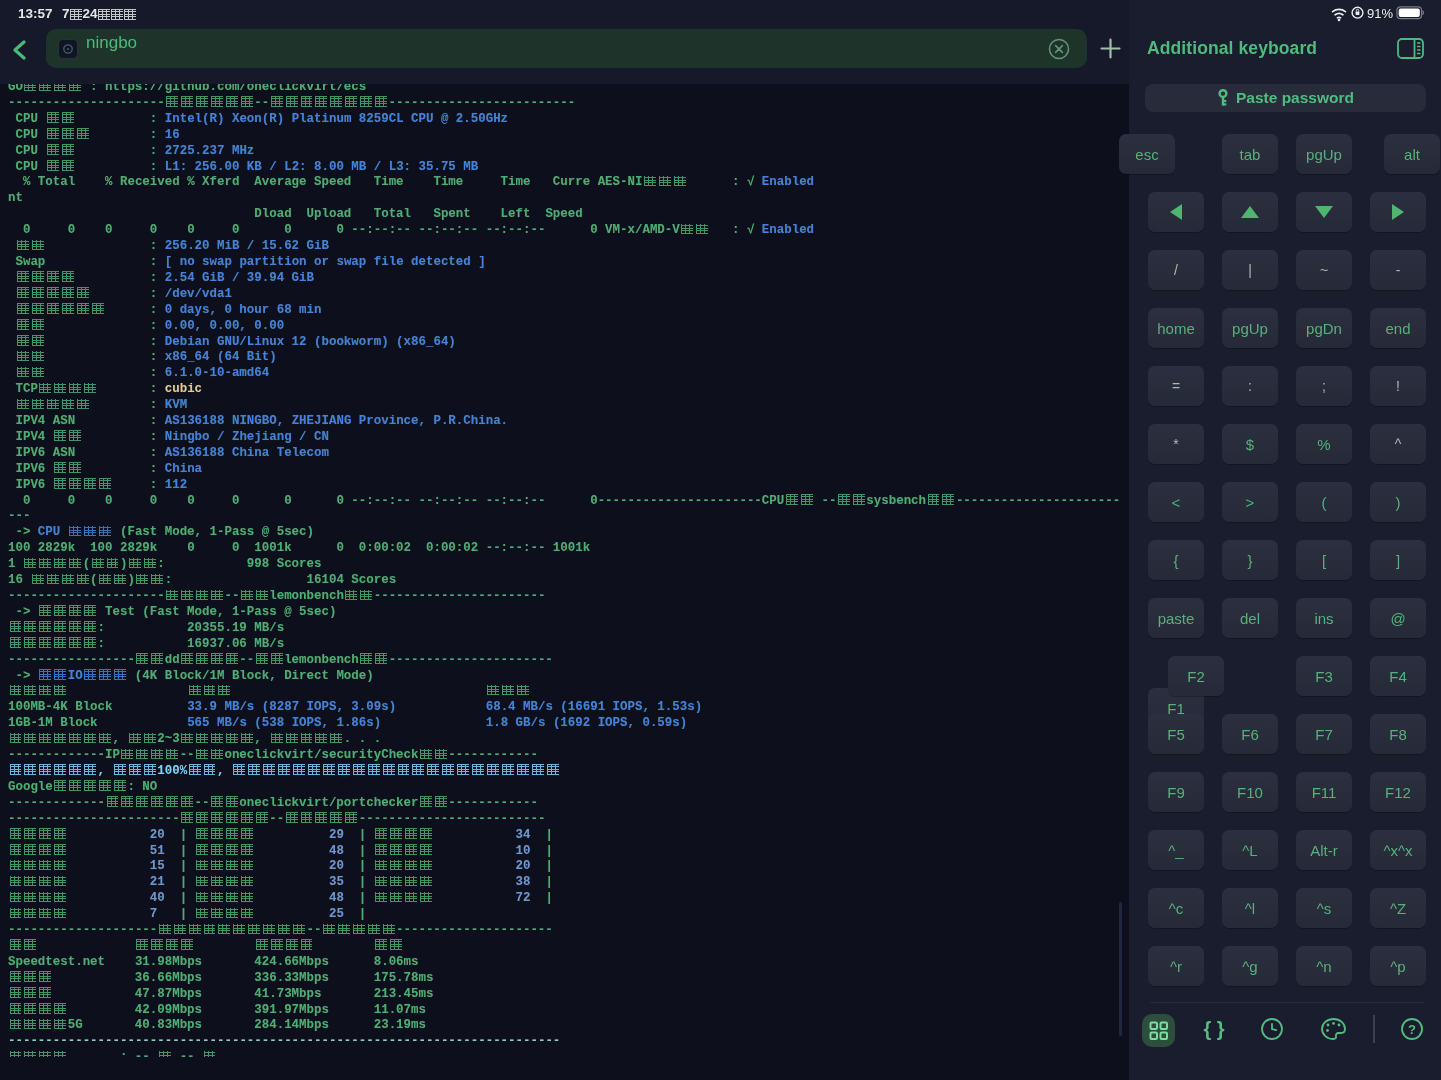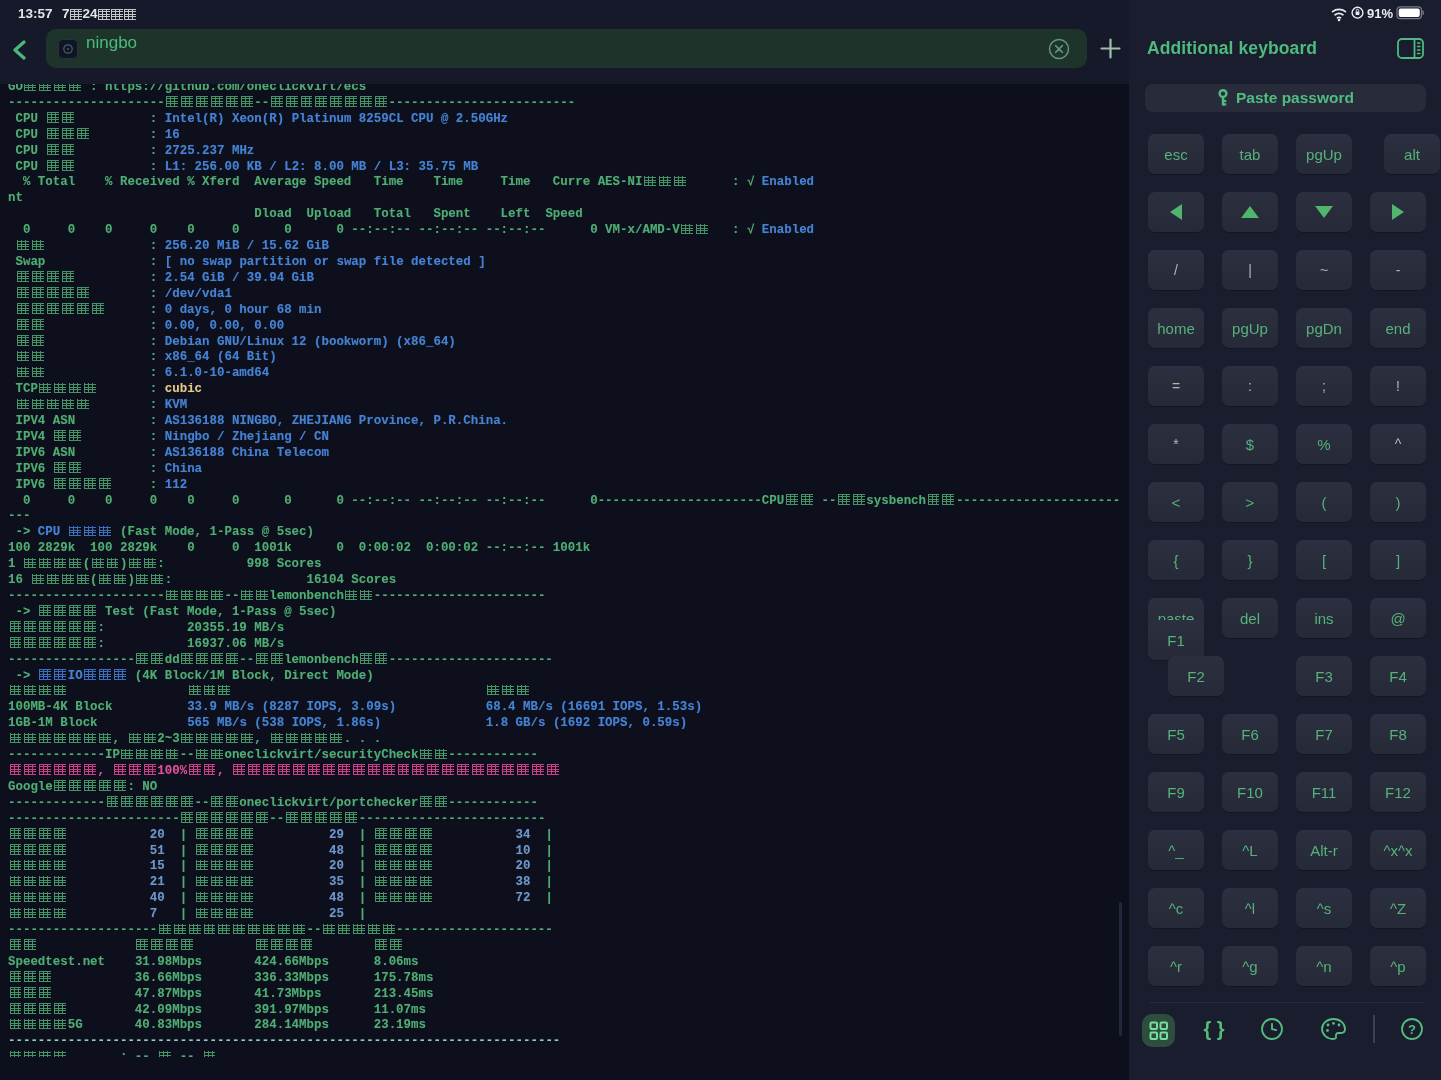--- a/index.html
+++ b/index.html
@@ -1,21 +1,21 @@
 <!DOCTYPE html>
 <html><head><meta charset="utf-8"><style>
 *{margin:0;padding:0;box-sizing:border-box}
 html,body{width:1441px;height:1080px;overflow:hidden;background:#0d101c;font-family:"Liberation Sans",sans-serif}
 #top{position:absolute;left:0;top:0;width:1129px;height:84px;background:#161929}
 #panel{position:absolute;left:1129px;top:0;width:312px;height:1080px;background:#1a1d2d}
 #term{position:absolute;left:0;top:84px;width:1129px;height:973px;background:#0d101c;overflow:hidden}
 #term pre{margin-top:-4px;padding-left:8px;font-family:"Liberation Mono",monospace;font-weight:700;font-size:12.45px;line-height:15.9px;color:#4ead72;white-space:pre;text-shadow:0 0 1px rgba(120,200,150,0.25)}
 #term pre b{font-style:normal;font-weight:700}
 b.b{color:#4480dc}
-b.y{color:#ec4899}
+b.y{color:#7dd3fc}
 b.n{color:#6f94d2}
 b.o{color:#eac88d}
 b.c{color:#8ecbc8}
 i.h{display:inline-block;width:calc(2ch - 3px);height:10.5px;margin:0 1.5px;vertical-align:-1px;background:currentColor;opacity:.85;
  -webkit-mask-image:repeating-linear-gradient(0deg,#000 0 1.1px,transparent 1.1px 2.6px),repeating-linear-gradient(90deg,#000 0 1.1px,transparent 1.1px 4px);
  mask-image:repeating-linear-gradient(0deg,#000 0 1.1px,transparent 1.1px 2.6px),repeating-linear-gradient(90deg,#000 0 1.1px,transparent 1.1px 4px)}
 #sb i.h{height:11px;width:12px;margin:0 .5px;vertical-align:-1.5px}
 #sb{position:absolute;left:0;top:0;width:1129px;height:27px;color:#e5e5e5;font-size:13.5px;font-weight:700}
 #clock{position:absolute;left:18px;top:6px}
 #date{position:absolute;left:62px;top:6px}
@@ -134,42 +134,42 @@
   <path d="M7.5 14.8 A3.1 3.1 0 0 1 10.5 14.8"></path>
  </g>
  <circle cx="9" cy="17" r="1.3" fill="#e9ebf2"></circle>
  <circle cx="27.5" cy="9.7" r="5.4" fill="none" stroke="#e9ebf2" stroke-width="1.4"></circle>
  <rect x="25.6" y="8.6" width="3.8" height="3.4" rx="0.7" fill="#e9ebf2"></rect>
  <path d="M26.3 8.6 V7.5 A1.2 1.2 0 0 1 28.7 7.5 V8.6" fill="none" stroke="#e9ebf2" stroke-width="1"></path>
  <rect x="67" y="3.8" width="24.5" height="11.8" rx="3.4" fill="none" stroke="#767b8a" stroke-width="1.2"></rect>
  <rect x="68.7" y="5.5" width="21.1" height="8.4" rx="2" fill="#ffffff"></rect>
  <path d="M92.6 7.6 Q94.2 9.7 92.6 11.8" fill="none" stroke="#767b8a" stroke-width="1.2"></path>
 </svg>
-<div style="position:absolute;left:1367px;top:5.5px;color:#eceef4;font-size:13px;font-weight:700">91%</div>
+<div style="position:absolute;left:1367px;top:5.5px;color:#eceef4;font-size:13px;font-weight:400">91%</div>
 <div id="ptitle">Additional keyboard</div>
 <svg style="position:absolute;left:1397px;top:38px" width="27" height="21" viewBox="0 0 27 21">
     <rect x="1" y="1" width="25" height="19" rx="4" fill="none" stroke="#4fba7e" stroke-width="1.8"></rect>
     <line x1="17.5" y1="1.5" x2="17.5" y2="19.5" stroke="#4fba7e" stroke-width="1.8"></line>
     <g stroke="#4fba7e" stroke-width="1.4" stroke-linecap="round">
       <line x1="20.5" y1="5" x2="23" y2="5"></line>
       <line x1="20.5" y1="8.5" x2="23" y2="8.5"></line>
       <line x1="20.5" y1="12" x2="23" y2="12"></line>
       <line x1="20.5" y1="15.5" x2="23" y2="15.5"></line>
     </g>
   </svg>
 <div id="pastebtn">
     <svg width="12" height="18" viewBox="0 0 12 18">
       <circle cx="6" cy="4.6" r="3.4" fill="none" stroke="#4fbd80" stroke-width="2.4"></circle>
       <line x1="6" y1="8" x2="6" y2="16.5" stroke="#4fbd80" stroke-width="2.4"></line>
       <line x1="6" y1="12" x2="9.3" y2="12" stroke="#4fbd80" stroke-width="2.2"></line>
       <line x1="6" y1="15.4" x2="9.3" y2="15.4" stroke="#4fbd80" stroke-width="2.2"></line>
     </svg>
     <span>Paste password</span>
   </div>
-<div class="key" style="left:1148px;top:134px">esc</div>
+<div class="key" style="left:1119px;top:134px">esc</div>
 <div class="key" style="left:1222px;top:134px">tab</div>
 <div class="key" style="left:1296px;top:134px">pgUp</div>
 <div class="key" style="left:1384px;top:134px">alt</div>
 <div class="key" style="left:1148px;top:192px">
     <span class="tri tl"></span>
   </div>
 <div class="key" style="left:1222px;top:192px">
     <span class="tri tu"></span>
   </div>
 <div class="key" style="left:1296px;top:192px">
@@ -199,21 +199,21 @@
 <div class="key" style="left:1296px;top:482px">(</div>
 <div class="key" style="left:1370px;top:482px">)</div>
 <div class="key" style="left:1148px;top:540px">{</div>
 <div class="key" style="left:1222px;top:540px">}</div>
 <div class="key" style="left:1296px;top:540px">[</div>
 <div class="key" style="left:1370px;top:540px">]</div>
 <div class="key" style="left:1148px;top:598px">paste</div>
 <div class="key" style="left:1222px;top:598px">del</div>
 <div class="key" style="left:1296px;top:598px">ins</div>
 <div class="key" style="left:1370px;top:598px">@</div>
-<div class="key" style="left:1148px;top:620px">F1</div>
+<div class="key" style="left:1148px;top:688px">F1</div>
 <div class="key" style="left:1168px;top:656px">F2</div>
 <div class="key" style="left:1296px;top:656px">F3</div>
 <div class="key" style="left:1370px;top:656px">F4</div>
 <div class="key" style="left:1148px;top:714px">F5</div>
 <div class="key" style="left:1222px;top:714px">F6</div>
 <div class="key" style="left:1296px;top:714px">F7</div>
 <div class="key" style="left:1370px;top:714px">F8</div>
 <div class="key" style="left:1148px;top:772px">F9</div>
 <div class="key" style="left:1222px;top:772px">F10</div>
 <div class="key" style="left:1296px;top:772px">F11</div>

